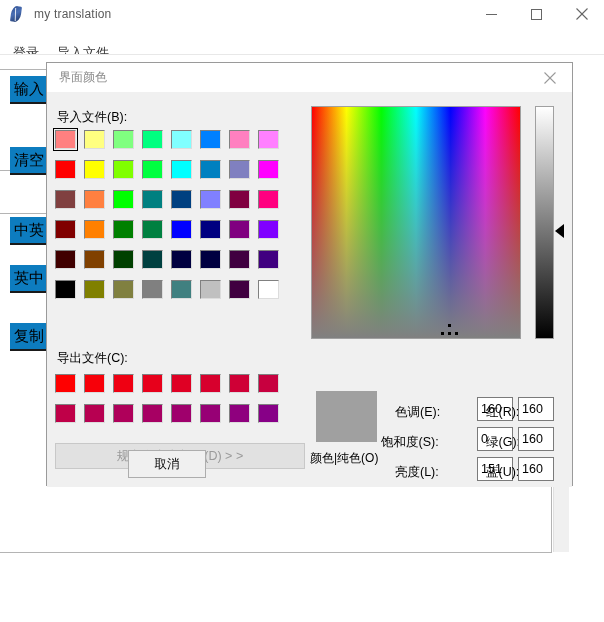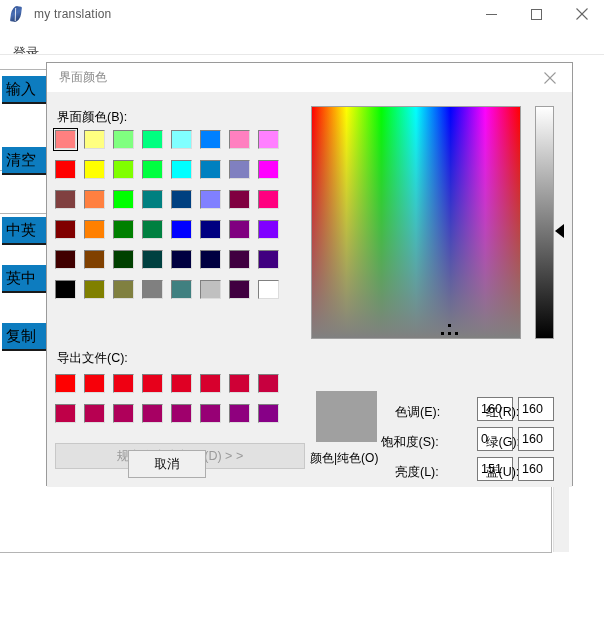--- a/index.html
+++ b/index.html
@@ -79,20 +79,21 @@
     color: #000000;
     font-size: 15px;
     border: none;
     border-bottom: 2px solid #1a1a1a;
     display: flex; align-items: center;
     padding-left: 4px;
     box-sizing: border-box;
     overflow: hidden;
     white-space: nowrap;
     font-family: "Liberation Sans", "DejaVu Sans", sans-serif;
+    margin-left: 8px;
   }
 
   
   .panel-edge {
     position: absolute;
     background: #ffffff;
     border: 1px solid #b4b4b4;
     box-sizing: border-box;
   }
   .vscroll {
@@ -278,20 +279,21 @@
         <svg width="12" height="12" viewBox="0 0 12 12">
             <line x1="0.5" y1="0.5" x2="11.5" y2="11.5" stroke="#666" stroke-width="1.1"></line>
             <line x1="11.5" y1="0.5" x2="0.5" y2="11.5" stroke="#666" stroke-width="1.1"></line>
           </svg>
       </div>
     </div>
   </div>
 
   <div class="menubar">
     <div class="menuitem">登录</div>
+    <div class="menuitem">导入文件</div>
   </div>
 
   <div class="client-area">
 
     <div class="panel-edge" style="left:-20px; top:14px; width:572px; height:102px;"></div>
     <div class="vscroll" style="left:553px; top:15px; height:100px;">
       <div class="arr up">▲</div>
       <div class="arr dn">▼</div>
     </div>
 
@@ -324,21 +326,21 @@
       <div class="dlg-close">
         <svg width="12" height="12" viewBox="0 0 12 12">
             <line x1="0.5" y1="0.5" x2="11.5" y2="11.5" stroke="#9a9a9a" stroke-width="1.1"></line>
             <line x1="11.5" y1="0.5" x2="0.5" y2="11.5" stroke="#9a9a9a" stroke-width="1.1"></line>
           </svg>
       </div>
     </div>
 
     <div class="dlg-body">
 
-      <div class="lbl" style="left:10px; top:17px;">界面颜色(B):</div>
+      <div class="lbl" style="left:10px; top:17px;">导入文件(B):</div>
       <div id="basic-grid" class="swatch-grid" style="left:6px; top:37px; grid-template-columns: repeat(8, 29px); grid-auto-rows: 30px;">
           <div class="sw-cell selected">
             <div class="sw-inner" style="background: rgb(255, 128, 128);"></div>
             <div class="sw-sel"></div>
           </div>
           <div class="sw-cell">
             <div class="sw-inner" style="background: rgb(255, 255, 128);"></div>
           </div>
           <div class="sw-cell">
             <div class="sw-inner" style="background: rgb(128, 255, 128);"></div>

